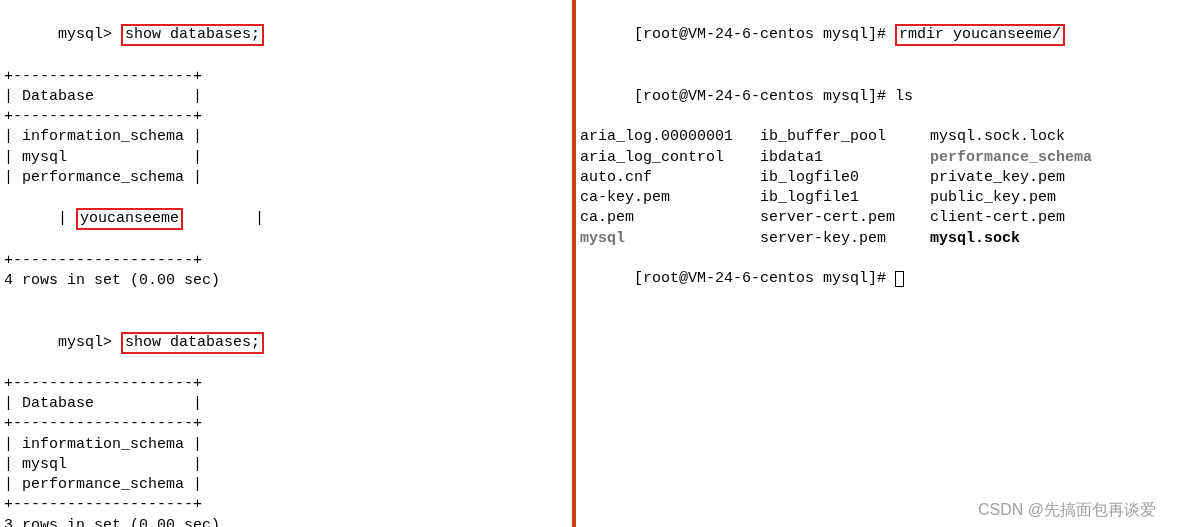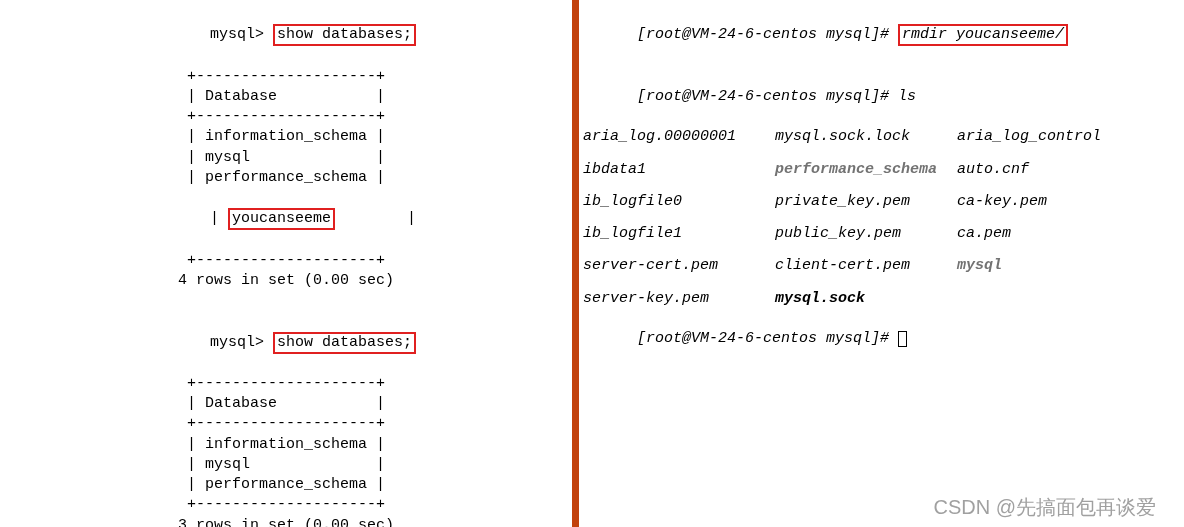--- a/index.html
+++ b/index.html
@@ -14,28 +14,26 @@
       overflow: hidden;
     }
     .container {
       display: flex;
       height: 100%;
     }
     .left-pane {
       width: 572px;
       padding: 4px 4px;
       line-height: 1.35;
-      text-align: center;
     }
     .right-pane {
       width: 552px;
       padding: 4px 4px;
       line-height: 1.35;
-      border-left: 7px solid #c2410c;
-      font-style: italic;
+      border-left: 4px solid #c2410c;
     }
     .red-box {
       border: 2px solid #e02020;
       padding: 0 2px;
       display: inline-block;
       line-height: 1.2;
     }
     .blue { color: #737373; font-weight: bold; }
     .magenta { color: #000000; font-weight: bold; }
     .cursor-hollow {
@@ -43,29 +41,28 @@
       width: 9px;
       height: 16px;
       border: 1px solid #000;
       vertical-align: text-bottom;
     }
     .row { white-space: pre; }
     .ls-grid {
       display: grid;
       grid-template-columns: 180px 170px 200px;
       white-space: pre;
-      gap: 12px;
     }
     .watermark {
       position: absolute;
       right: 28px;
       bottom: 6px;
       color: rgba(120,120,120,0.7);
       font-family: sans-serif;
-      font-size: 20px;
+      font-size: 16px;
     }
   </style>
 </head>
 <body>
 
 <div class="container">
   <div class="left-pane">
     <div class="row">
       <span>mysql&gt; </span><span class="red-box"><span>show databases;</span></span>
     </div>
@@ -99,20 +96,21 @@
   <div class="right-pane">
     <div class="row">
       <span>[root@VM-24-6-centos mysql]# </span><span class="red-box"><span>rmdir youcanseeme/</span></span>
     </div>
     <div class="row">
       <span>[root@VM-24-6-centos mysql]# </span><span>ls</span>
     </div>
 
     <div class="ls-grid">
       <span>aria_log.00000001</span>
+      <span>ib_buffer_pool</span>
       <span>mysql.sock.lock</span>
 
       <span>aria_log_control</span>
       <span>ibdata1</span>
       <span class="blue">performance_schema</span>
 
       <span>auto.cnf</span>
       <span>ib_logfile0</span>
       <span>private_key.pem</span>
 

